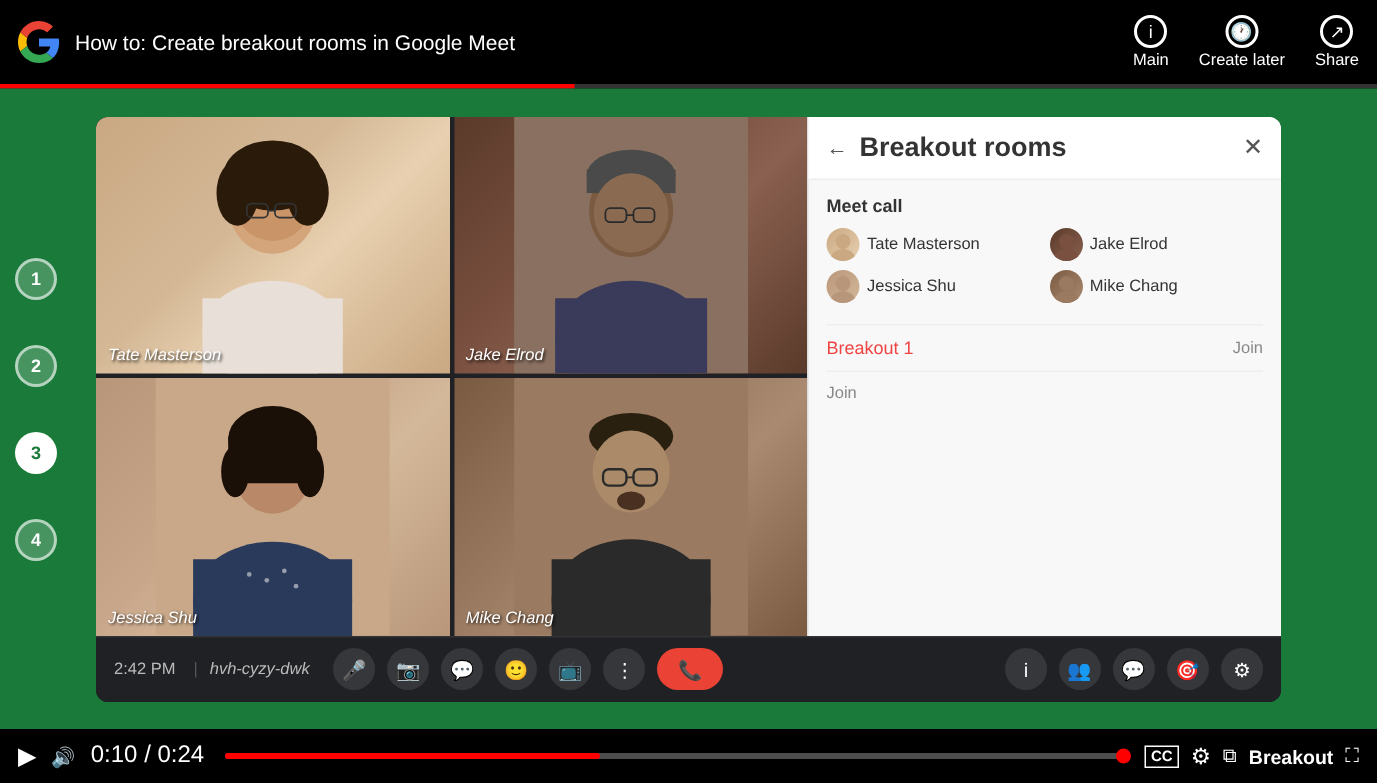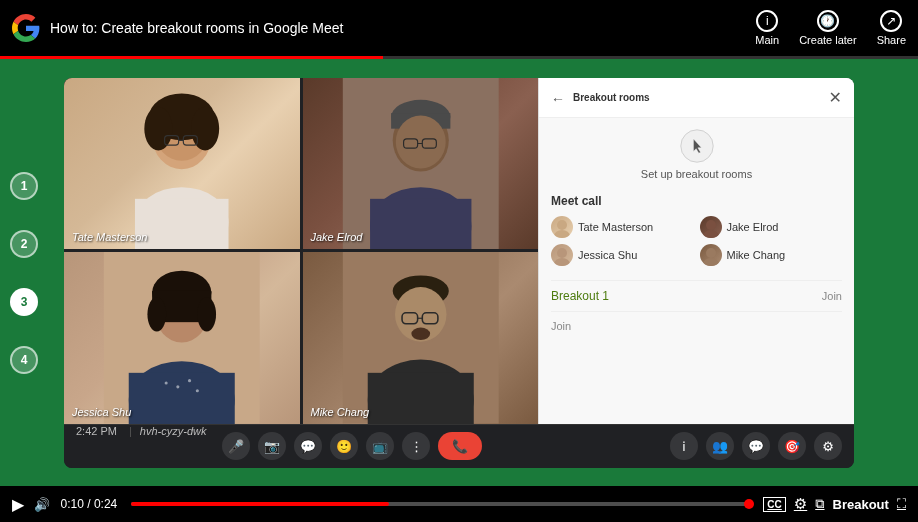--- a/index.html
+++ b/index.html
@@ -181,21 +181,21 @@
       background: #fff;
     }
     .panel-back-arrow {
       margin-right: 8px;
       font-size: 14px;
       color: #555;
       cursor: pointer;
     }
     .panel-title {
       flex: 1;
-      font-size: 10px;
+      font-size: 18px;
       font-weight: 600;
       color: #333;
     }
     .panel-close {
       color: #555;
       font-size: 16px;
       cursor: pointer;
     }
 
     .panel-body {
@@ -255,33 +255,34 @@
 
     .breakout-room-row {
       display: flex;
       align-items: center;
       padding: 8px 0;
       border-top: 1px solid #eee;
     }
     .breakout-room-name {
       flex: 1;
       font-size: 12px;
-      color: #4d7c0f;
+      color: #ef4444;
     }
     .breakout-join-btn {
       font-size: 11px;
       color: #888;
       cursor: pointer;
     }
 
     
     .meet-toolbar {
       height: 44px;
       background: #202124;
       display: flex;
+      align-items: center;
       padding: 0 12px;
       gap: 8px;
       border-top: 1px solid #333;
     }
     .toolbar-time {
       color: #bbb;
       font-size: 11px;
       margin-right: 4px;
     }
     .toolbar-separator {
@@ -337,21 +338,21 @@
       font-size: 16px;
       cursor: pointer;
     }
     .volume-btn {
       color: #fff;
       font-size: 13px;
       cursor: pointer;
     }
     .time-display {
       color: #fff;
-      font-size: 12px;
+      font-size: 16px;
       white-space: nowrap;
     }
     .progress-bar-container {
       flex: 1;
       height: 4px;
       background: rgba(255,255,255,0.3);
       border-radius: 2px;
       position: relative;
       cursor: pointer;
       margin: 0 4px;
@@ -375,21 +376,20 @@
     .player-right-controls {
       display: flex;
       align-items: center;
       gap: 8px;
       margin-left: auto;
     }
     .control-icon {
       color: #fff;
       font-size: 13px;
       cursor: pointer;
-      text-decoration: underline;
     }
     .settings-icon { font-size: 15px; }
     .youtube-logo {
       color: #fff;
       font-size: 13px;
       font-weight: bold;
     }
 
     
     .scrub-bar {
@@ -535,28 +535,20 @@
         </div>
 
         <div class="breakout-panel">
           <div class="panel-header">
             <span class="panel-back-arrow">←</span>
             <span class="panel-title">Breakout rooms</span>
             <span class="panel-close">✕</span>
           </div>
           <div class="panel-body">
 
-            <div class="setup-breakout">
-              <svg class="setup-icon" viewBox="0 0 40 40">
-                <circle cx="20" cy="20" r="18" fill="#f0f0f0" stroke="#ccc" stroke-width="1"></circle>
-
-                <path d="M16 12 L16 26 L19 23 L22 28 L24 27 L21 22 L25 22 Z" fill="#555" stroke="#fff" stroke-width="0.5"></path>
-              </svg>
-              <span class="setup-text">Set up breakout rooms</span>
-            </div>
 
             <div class="section-label">Meet call</div>
             <div class="main-call-participants">
               <div class="participant-chip">
                 <div class="participant-avatar avatar-1">
                   <svg viewBox="0 0 22 22" width="22" height="22">
                       <circle cx="11" cy="9" r="5" fill="#c9a882"></circle>
                       <ellipse cx="11" cy="20" rx="8" ry="6" fill="#c9a882"></ellipse>
                     </svg>
                 </div>

